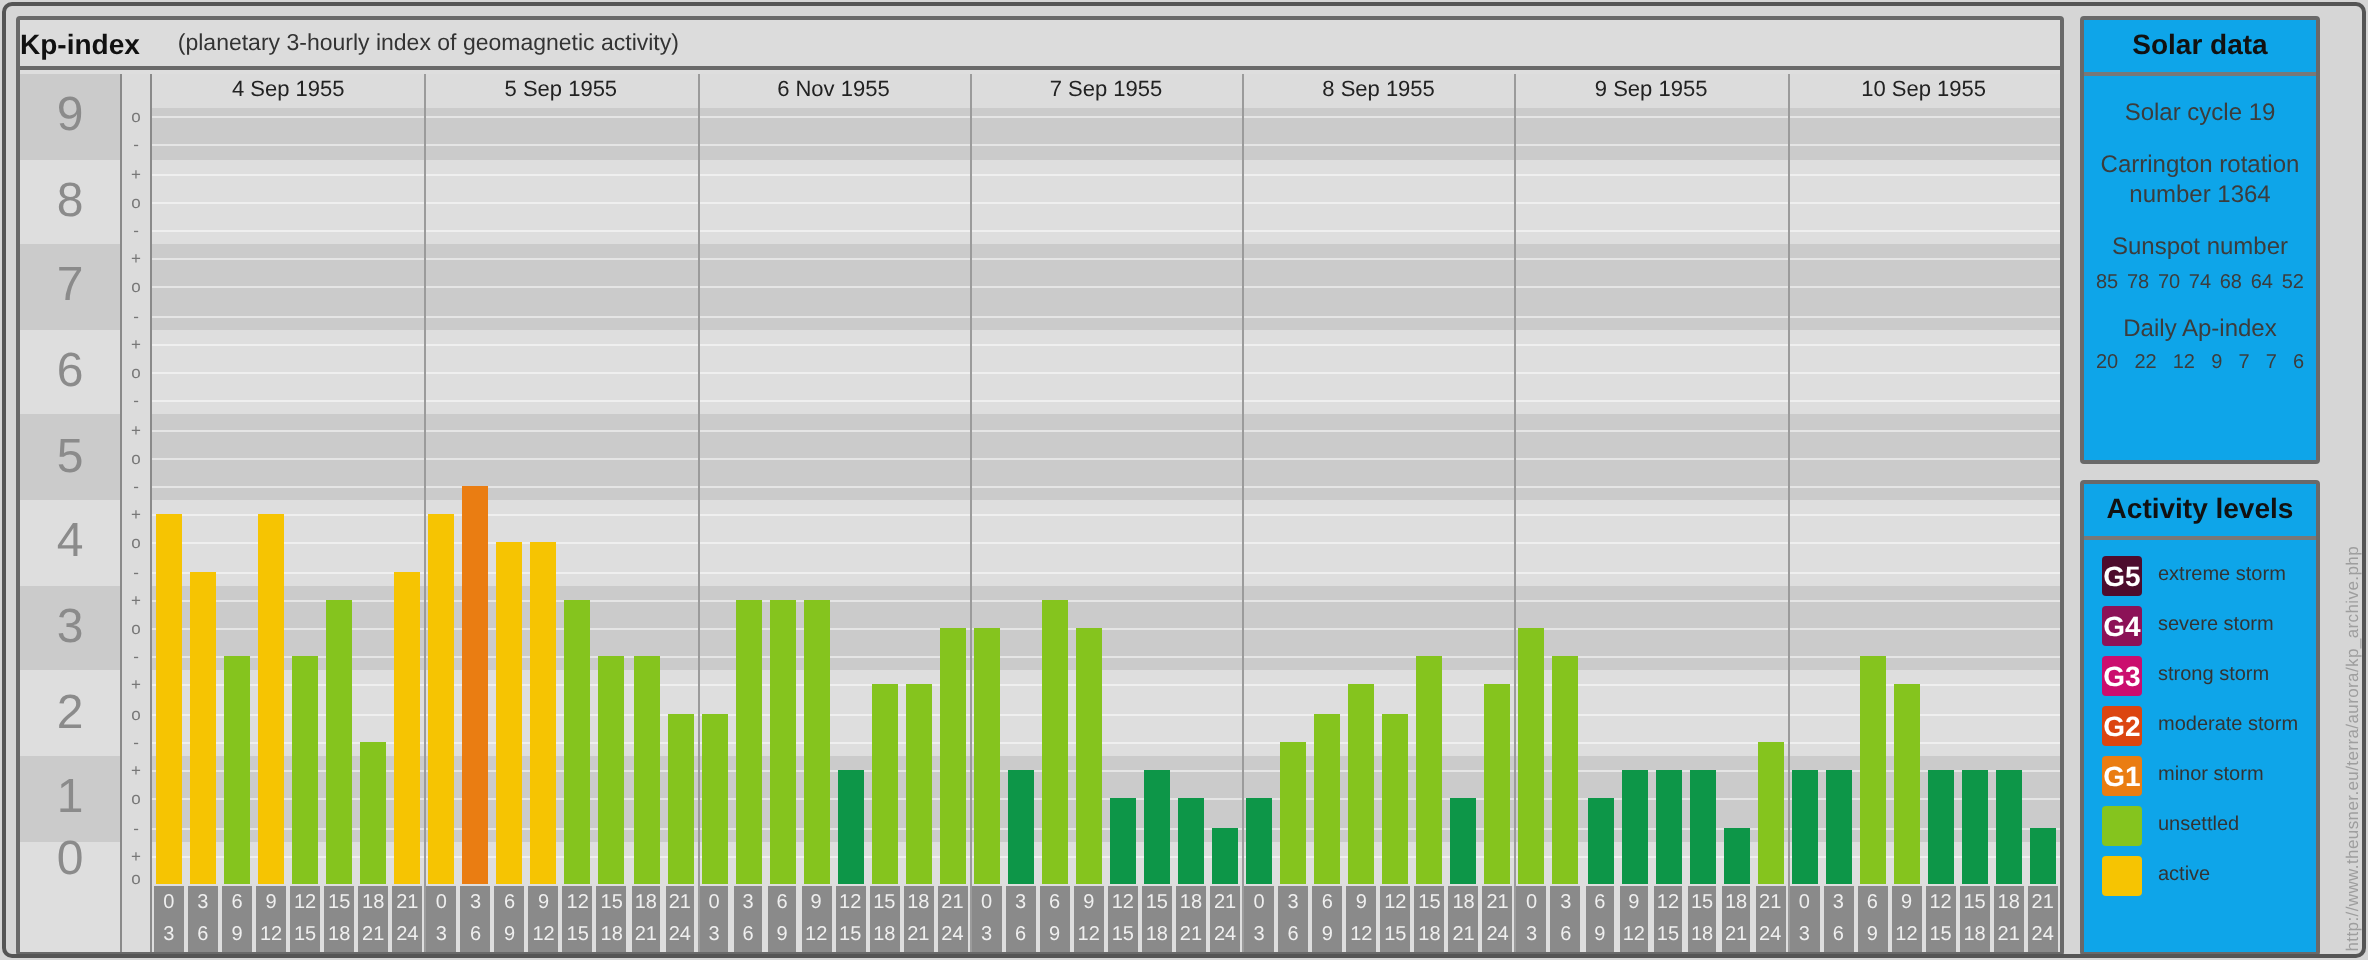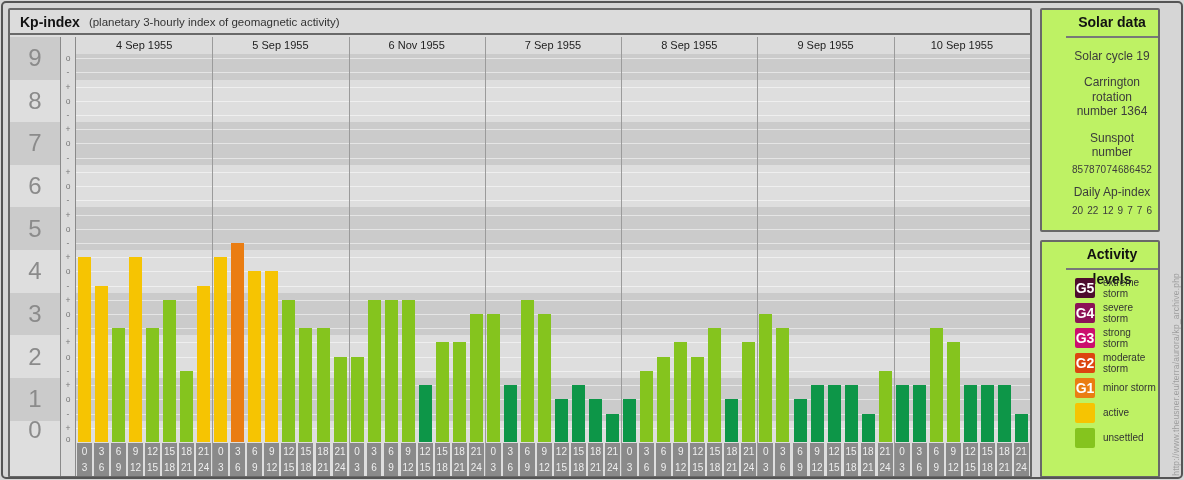--- a/index.html
+++ b/index.html
@@ -1,36 +1,36 @@
 <!DOCTYPE html>
 <html><head>
 <meta charset="utf-8">
 <style>
   html,body{margin:0;padding:0;background:#d6d6d6;font-family:"Liberation Sans","DejaVu Sans",sans-serif;}
   .stage{position:relative;width:1184px;height:480px;background:#d6d6d6;overflow:hidden;}
   .frame{position:absolute;left:1px;top:1px;right:1px;bottom:1px;border:2px solid #555;border-radius:5px;pointer-events:none;}
   
   .chart-panel{position:absolute;left:8px;top:8px;width:1024px;height:470px;border:2px solid #696969;background:#dedede;box-sizing:border-box;border-radius:2px;}
-  .title-bar{position:absolute;left:0;top:0;width:100%;height:25px;background:#dcdcdc;border-bottom:2px solid #696969;box-sizing:border-box;display:flex;align-items:center;gap:9px;padding-left:10px;}
+  .title-bar{position:absolute;left:0;top:0;width:100%;height:25px;background:#dcdcdc;border-bottom:2px solid #696969;box-sizing:border-box;display:flex;align-items:center;gap:19px;}
   .title-bar .t1{font-size:14px;font-weight:bold;color:#111;}
   .title-bar .t2{font-size:11.5px;color:#333;}
   .chart-body{position:absolute;left:0;top:27px;width:1020px;height:439px;}
   .num-col{position:absolute;left:0;top:0;width:50px;height:439px;background:#dedede;}
   .num-cell{position:absolute;left:0;width:50px;background:#cbcbcb;}
   .num-lab{position:absolute;left:0;width:50px;text-align:center;font-size:24px;color:#8b8b8b;transform:translateY(-50%);line-height:1;}
   .tick-col{position:absolute;left:50px;top:0;width:16px;height:439px;background:#dcdcdc;border-left:1px solid #8a8a8a;border-right:1px solid #8a8a8a;box-sizing:border-box;}
   .tick{position:absolute;left:0;width:100%;text-align:center;font-size:8.5px;color:#777;transform:translateY(-50%);line-height:1;}
   .plot-band{position:absolute;background:#cbcbcb;}
   .gridline{position:absolute;height:1px;background:rgba(255,255,255,0.5);}
   .day-head{position:absolute;top:0;height:17px;background:#dcdcdc;font-size:11px;color:#222;text-align:center;line-height:17px;box-sizing:border-box;}
   .day-sep{position:absolute;top:0;width:1px;height:439px;background:#9b9b9b;}
   .kp-bar{position:absolute;}
   .xlab{position:absolute;background:#8a8a8a;color:#efefef;font-size:10px;text-align:center;line-height:16px;padding-top:1px;box-sizing:border-box;}
   
-  .box{position:absolute;left:1040px;width:120px;border:2px solid #696969;background:#bef264;box-sizing:border-box;border-radius:2px;padding-left:24px;}
+  .box{position:absolute;left:1040px;width:120px;border:2px solid #696969;background:#0ea5e9;box-sizing:border-box;border-radius:2px;}
   .box-head{height:26px;border-bottom:2px solid #787878;text-align:center;font-weight:bold;font-size:14px;color:#111;line-height:25px;}
   .solar{top:8px;height:224px;}
   .activity{top:240px;height:238px;}
   .s-item{font-size:12px;color:#3c3c3c;text-align:center;padding:0 7px;line-height:1.2;}
   .s-nums{display:flex;justify-content:space-between;padding:0 6px;font-size:10px;color:#3c3c3c;}
   .s-credit{font-size:8.8px;color:#555;text-align:center;line-height:1.3;}
   .mt12{margin-top:11px;} .mb12{margin-bottom:12px;} .mb6{margin-bottom:5px;} .mb10{margin-bottom:10px;}
   .legend-rows{padding:5px 0 0 9px;}
   .legend-row{display:flex;align-items:center;height:25px;gap:8px;}
   .chip{width:20px;height:20px;border-radius:2px;flex:0 0 auto;text-align:center;line-height:20px;font-size:14px;font-weight:bold;color:#fff;}
@@ -467,25 +467,25 @@
         </div>
         <div class="legend-row">
           <div class="chip" style="background: rgb(220, 69, 16);">G2</div>
           <div class="legend-label">moderate storm</div>
         </div>
         <div class="legend-row">
           <div class="chip" style="background: rgb(234, 125, 18);">G1</div>
           <div class="legend-label">minor storm</div>
         </div>
         <div class="legend-row">
+          <div class="chip" style="background: rgb(133, 196, 30);"></div>
+          <div class="legend-label">unsettled</div>
+        </div>
+        <div class="legend-row">
           <div class="chip" style="background: rgb(246, 196, 2);"></div>
           <div class="legend-label">active</div>
-        </div>
-        <div class="legend-row">
-          <div class="chip" style="background: rgb(133, 196, 30);"></div>
-          <div class="legend-label">unsettled</div>
         </div>
       </div>
   </div>
 
   <div class="watermark">http://www.theusner.eu/terra/aurora/kp_archive.php</div>
   <div class="frame"></div>
 </div>
 
 </body></html>

